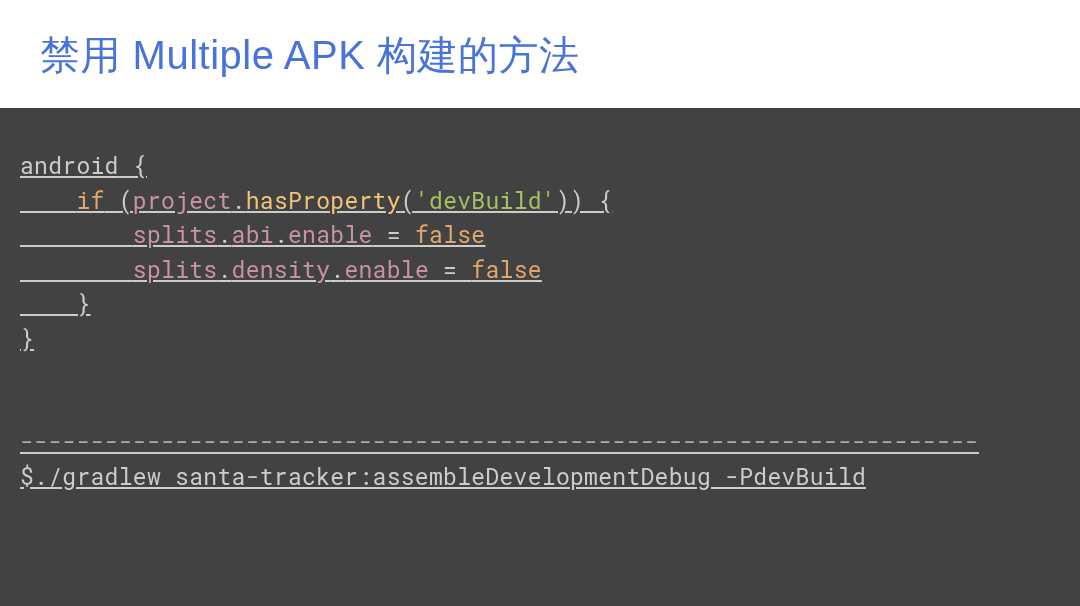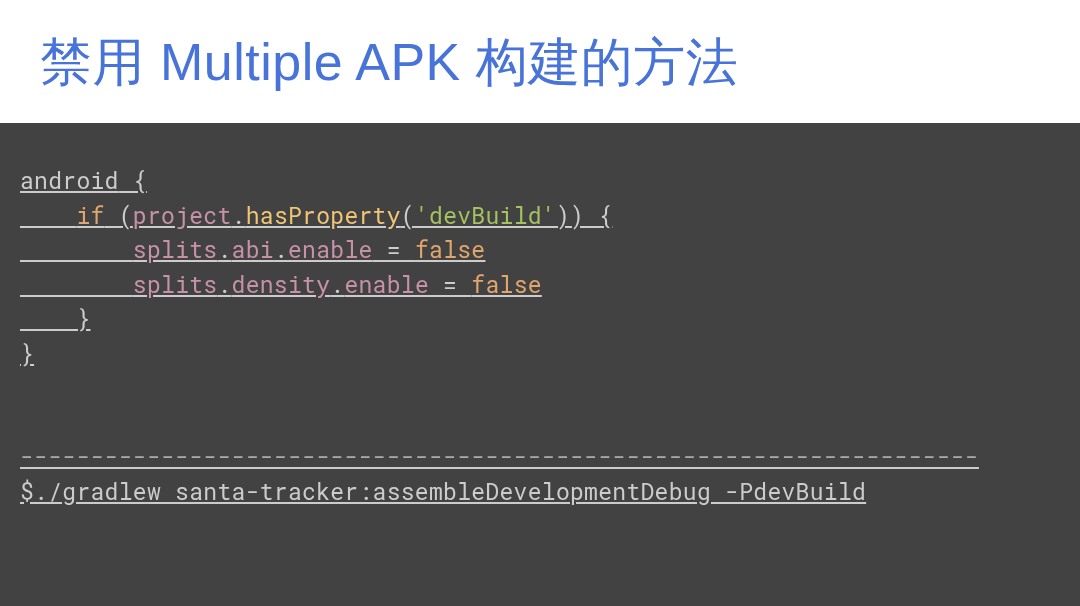--- a/index.html
+++ b/index.html
@@ -12,21 +12,21 @@
       height: 606px;
       background: #ffffff;
       font-family: Arial, "Microsoft YaHei", sans-serif;
       overflow: hidden;
     }
     .header {
       padding: 28px 40px 25px 40px;
       background: #ffffff;
     }
     .title {
-      font-size: 52px;
+      font-size: 40px;
       font-weight: 500;
       color: #4873d8;
       letter-spacing: 0.5px;
     }
     .code-block {
       background: #424242;
       height: 536px;
       padding: 40px 20px 20px 20px;
       font-family: "Roboto Mono", "Courier New", monospace;
       font-size: 23px;

